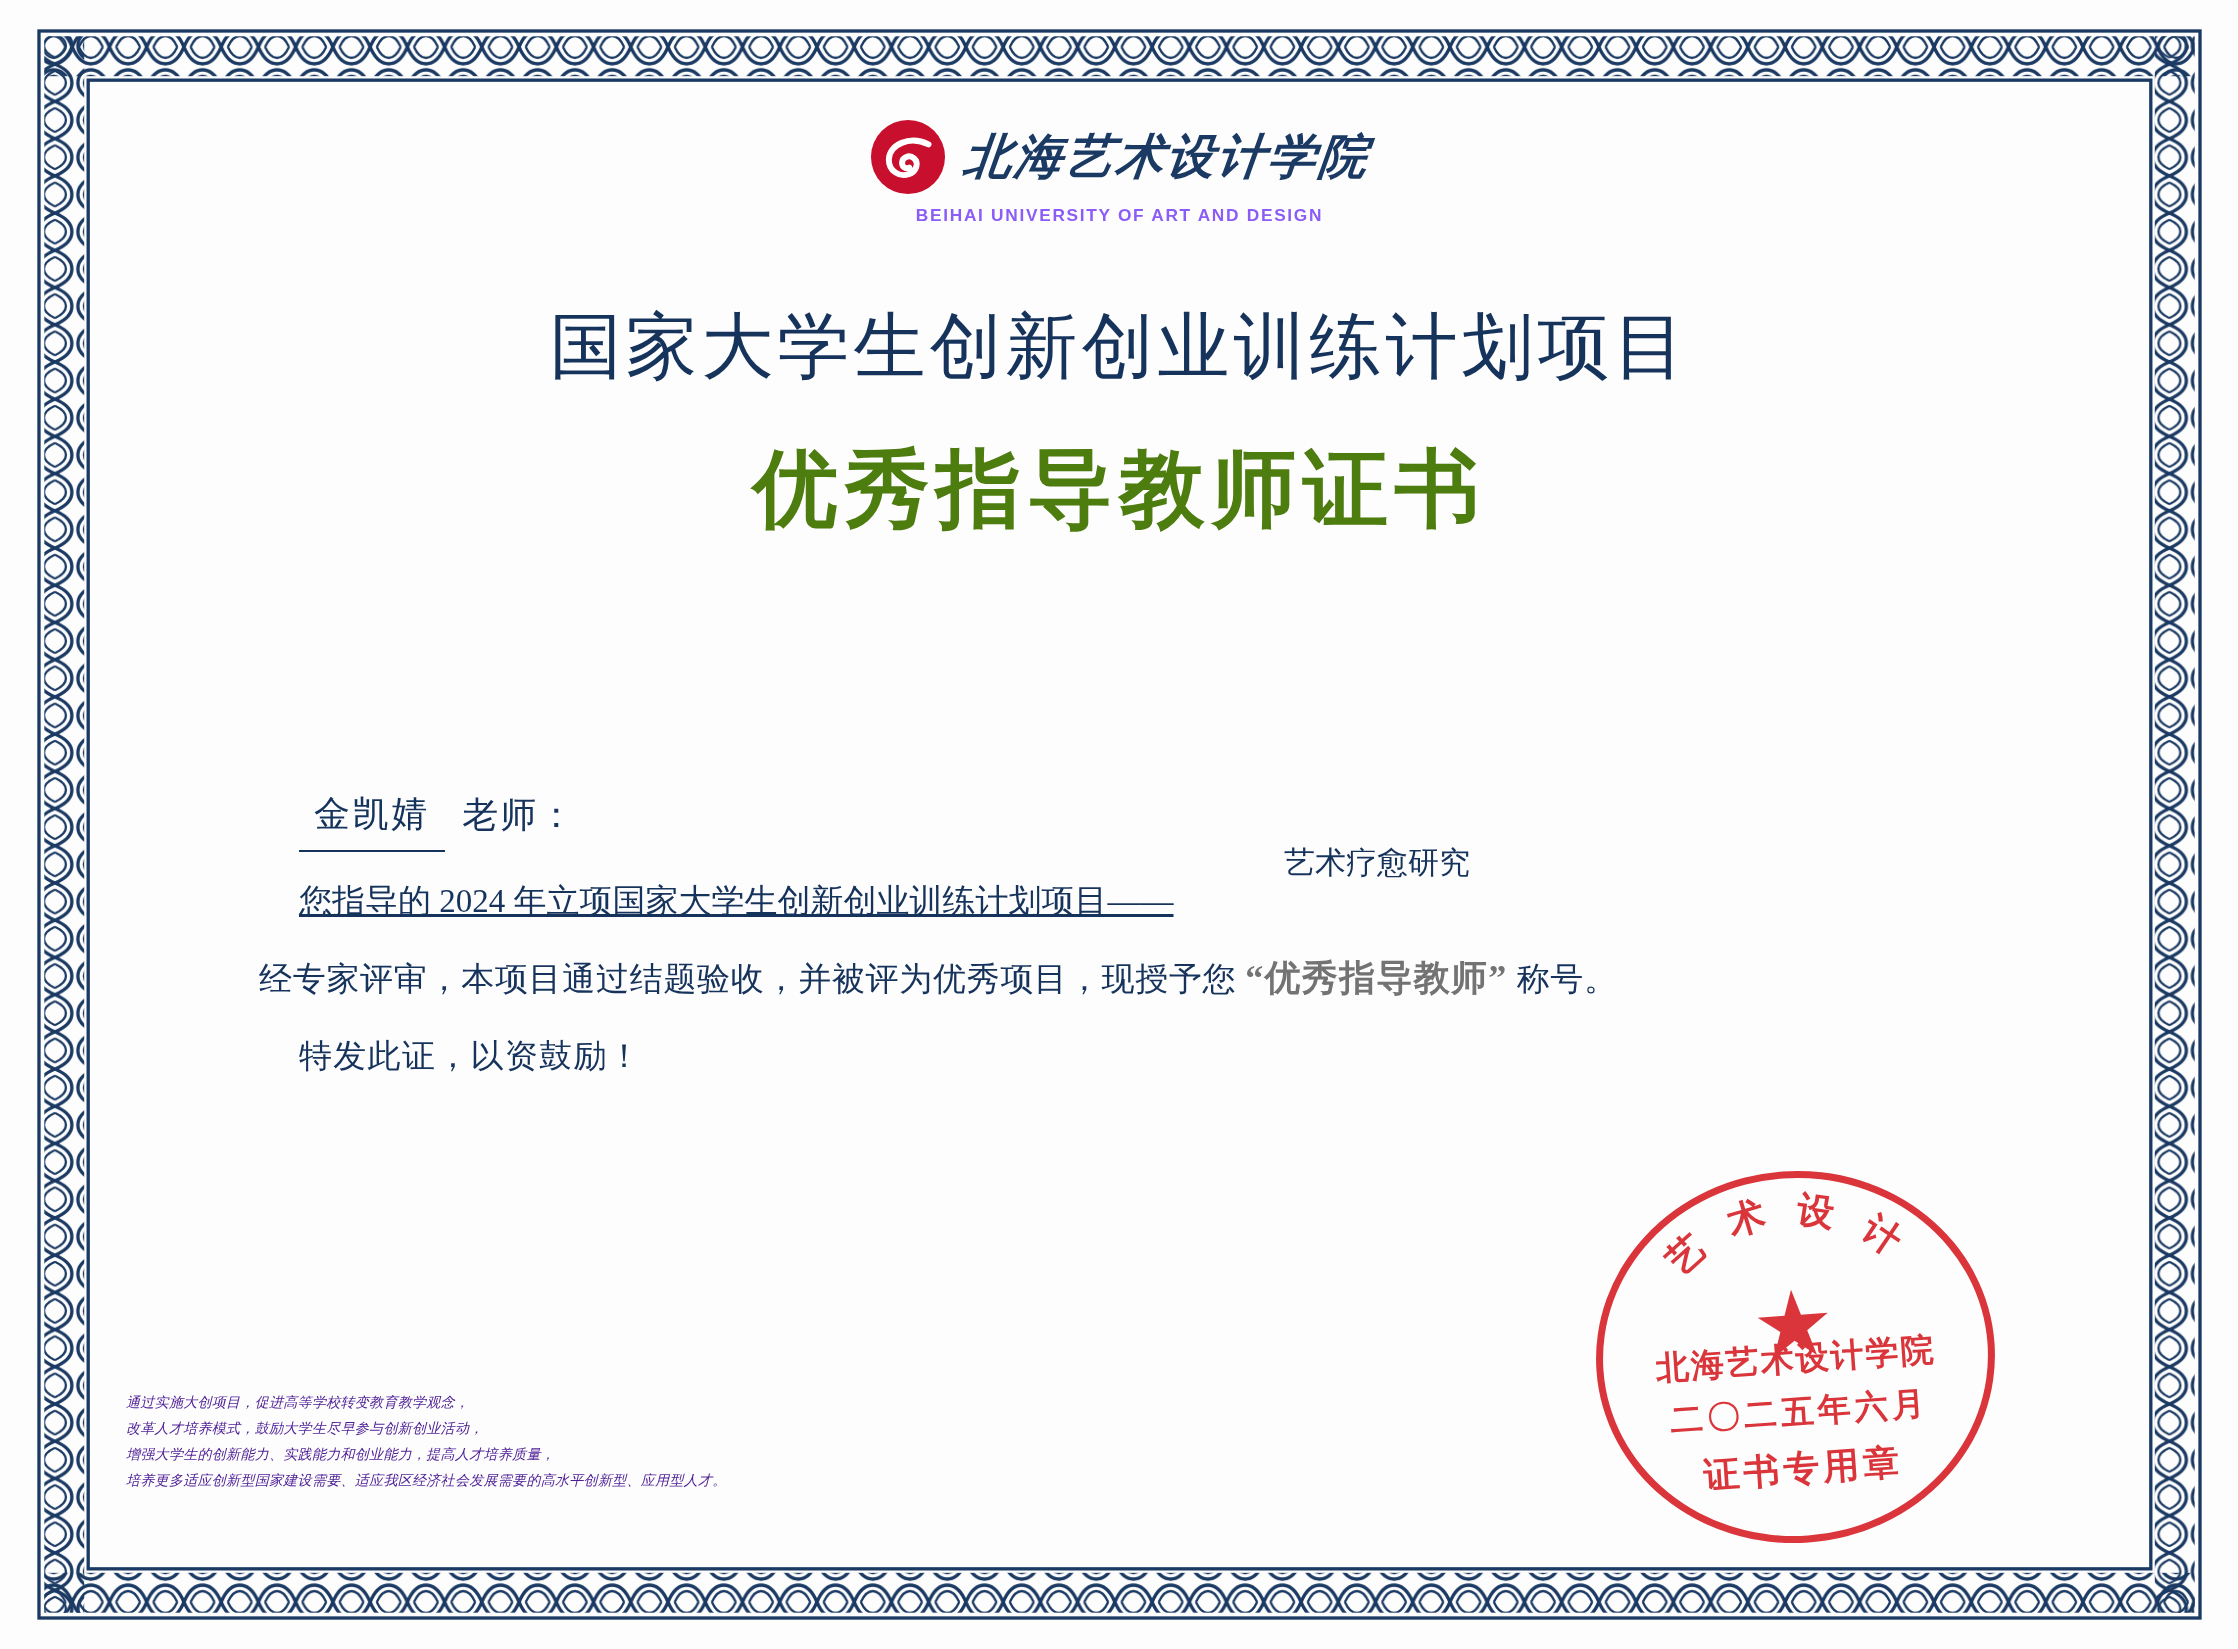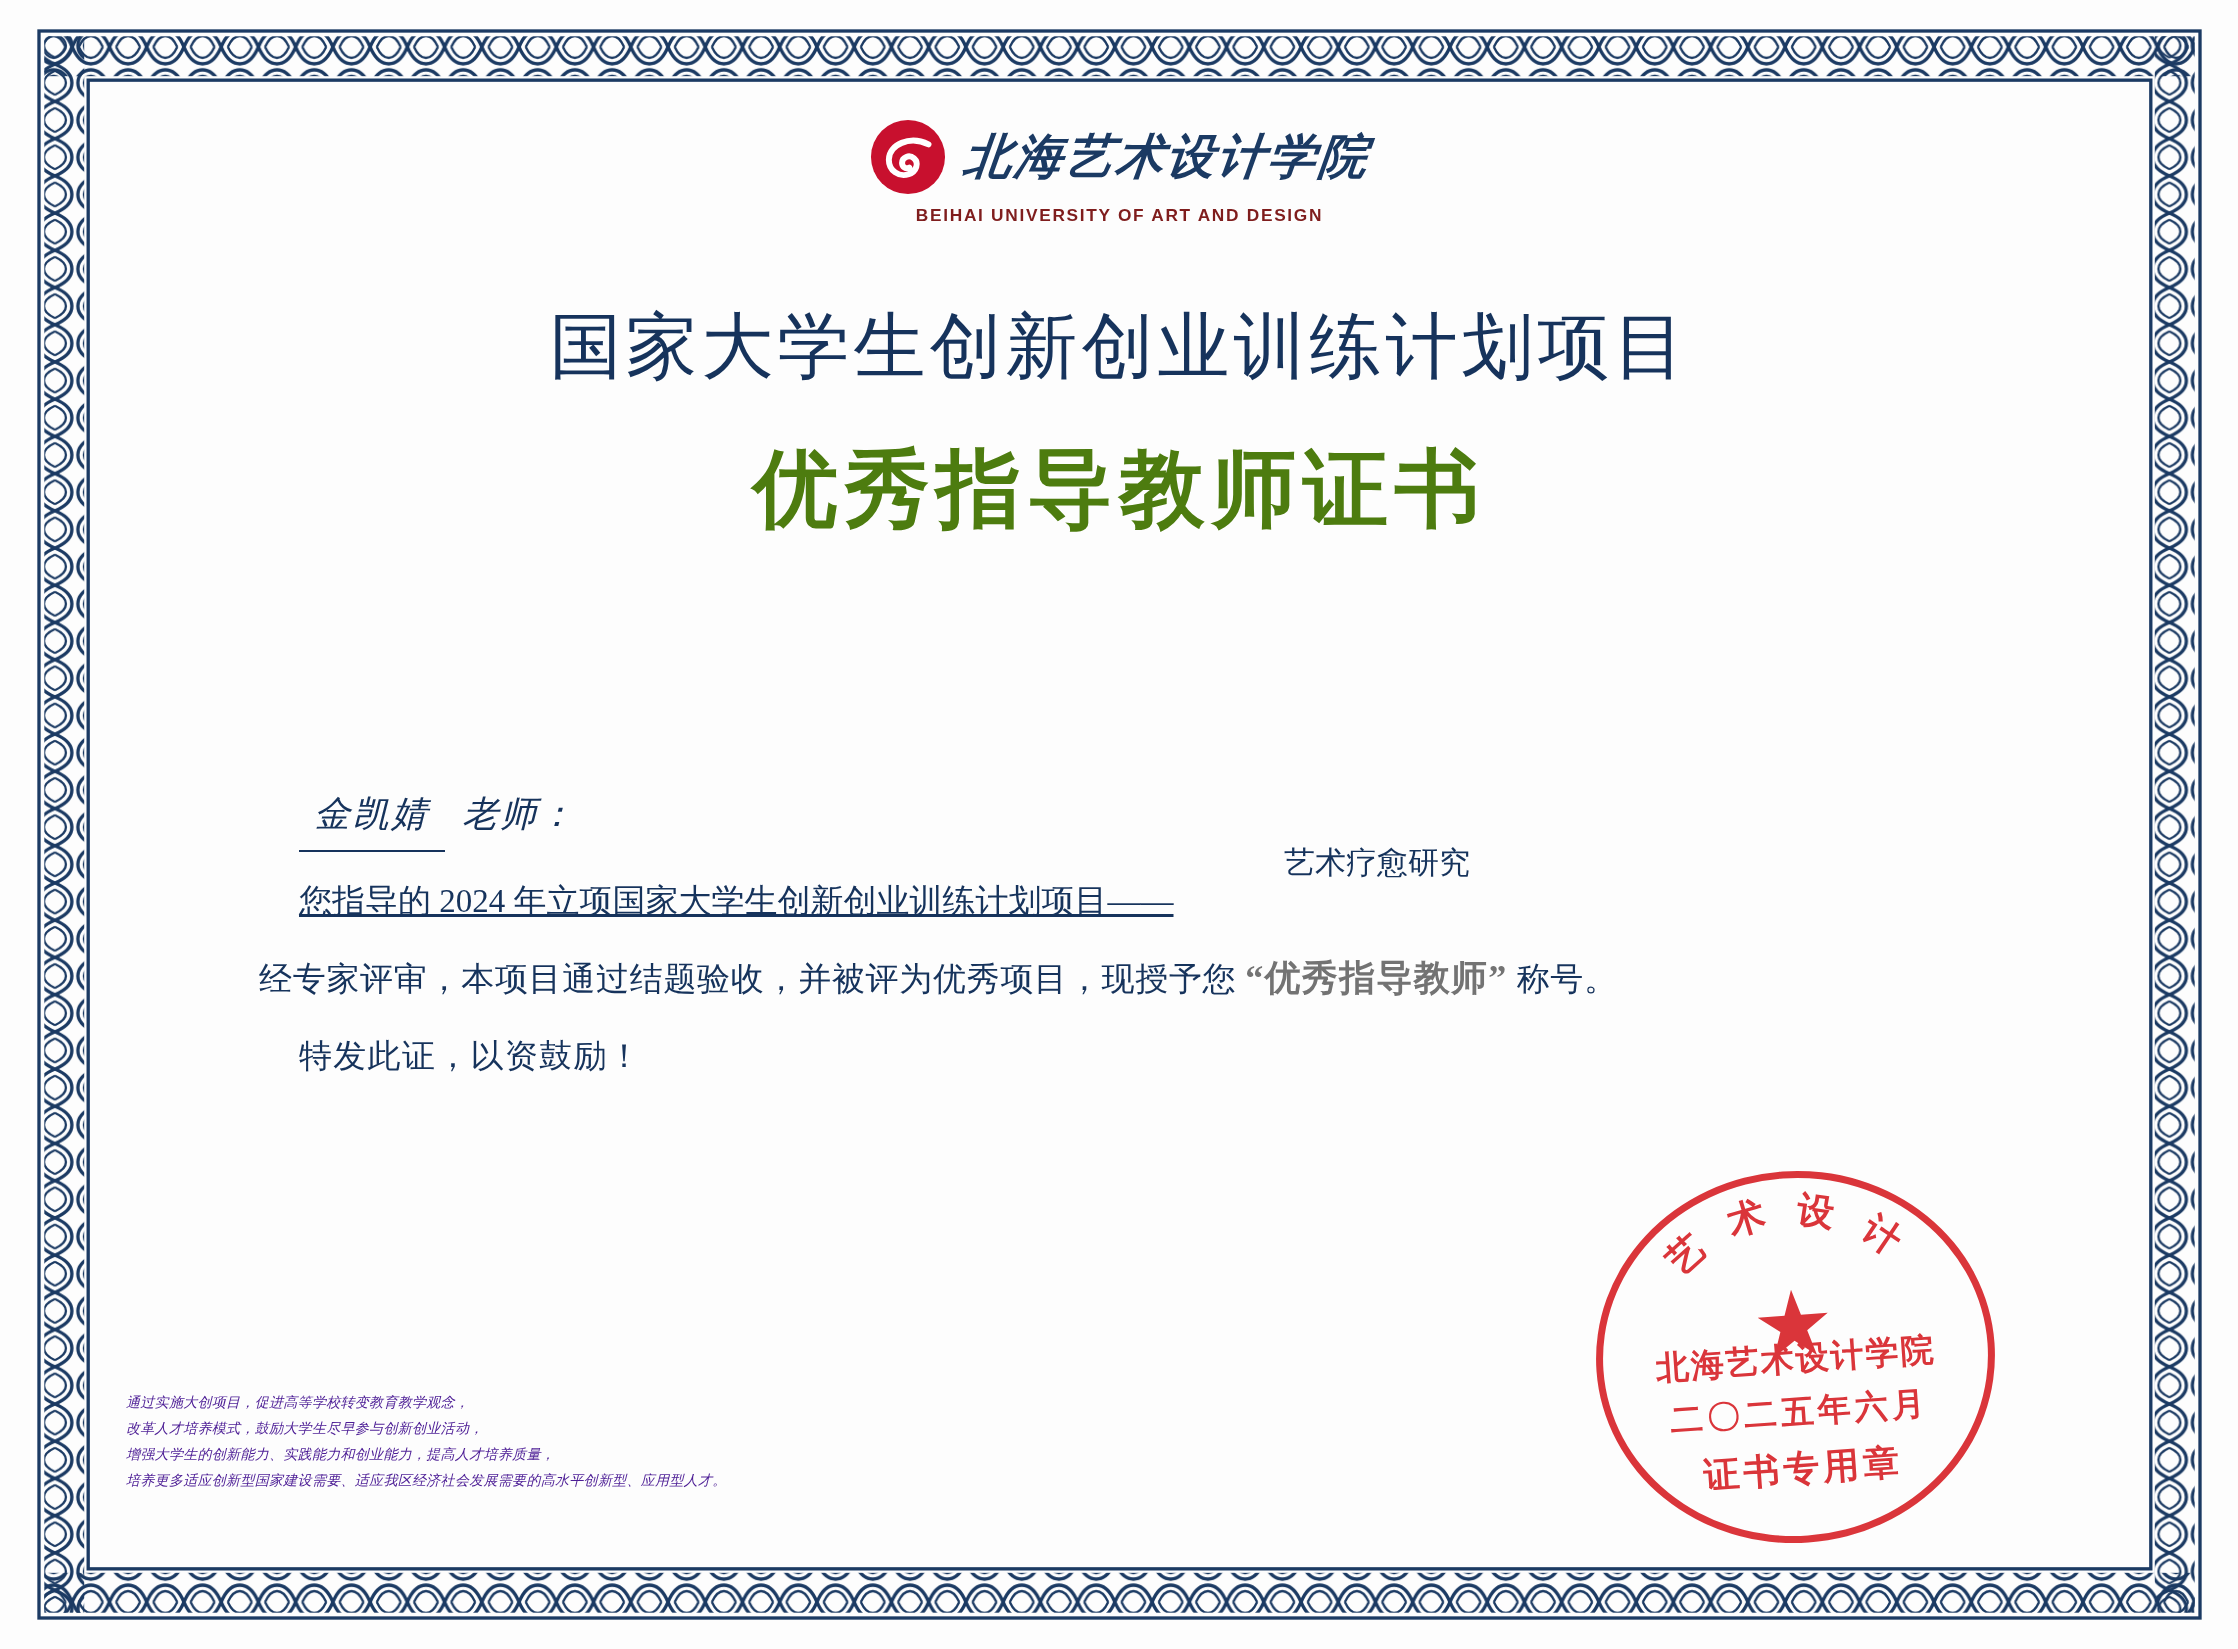--- a/index.html
+++ b/index.html
@@ -64,21 +64,21 @@
     letter-spacing: 2.7px;
     font-style: italic;
     transform: skewX(-6deg);
     line-height: 1;
   }
   .logo-en {
     margin-top: 9.3px;
     font-family: "Liberation Sans", sans-serif;
     font-size: 17.3px;
     letter-spacing: 1.7px;
-    color: #7f1d1d;
+    color: #8b5cf6;
     font-weight: 700;
   }
 
   
   .title-main {
     position: absolute;
     top: 299px;
     left: 0; right: 0;
     text-align: center;
     font-size: 72px;
@@ -105,24 +105,23 @@
     left: 259px;
     right: 200px;
     top: 785px;
     color: #16335c;
     font-size: 33px;
     line-height: 1.62;
     font-family: "Liberation Serif", "DejaVu Serif", serif;
   }
   .recipient-line {
     display: flex;
-    align-items: flex-start;
+    align-items: center;
     gap: 17.3px;
     margin-left: 40px;
-    font-style: italic;
   }
   .recipient-name {
     display: inline-block;
     min-width: 146px;
     text-align: center;
     font-size: 36px;
     border-bottom: 2.7px solid #16335c;
     padding-bottom: 6.7px;
     letter-spacing: 2.7px;
   }

